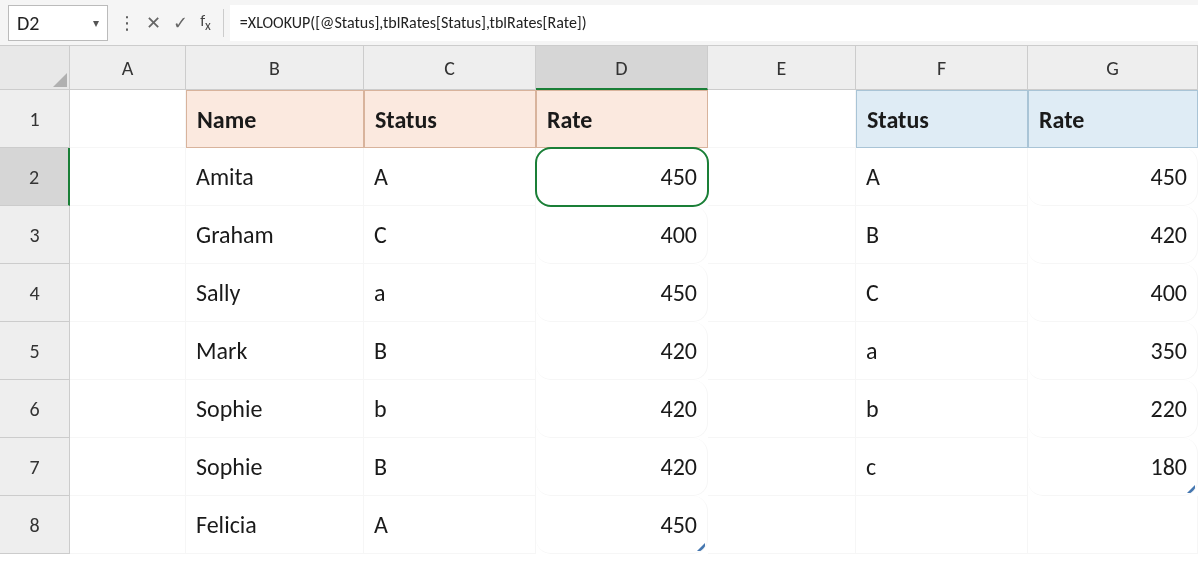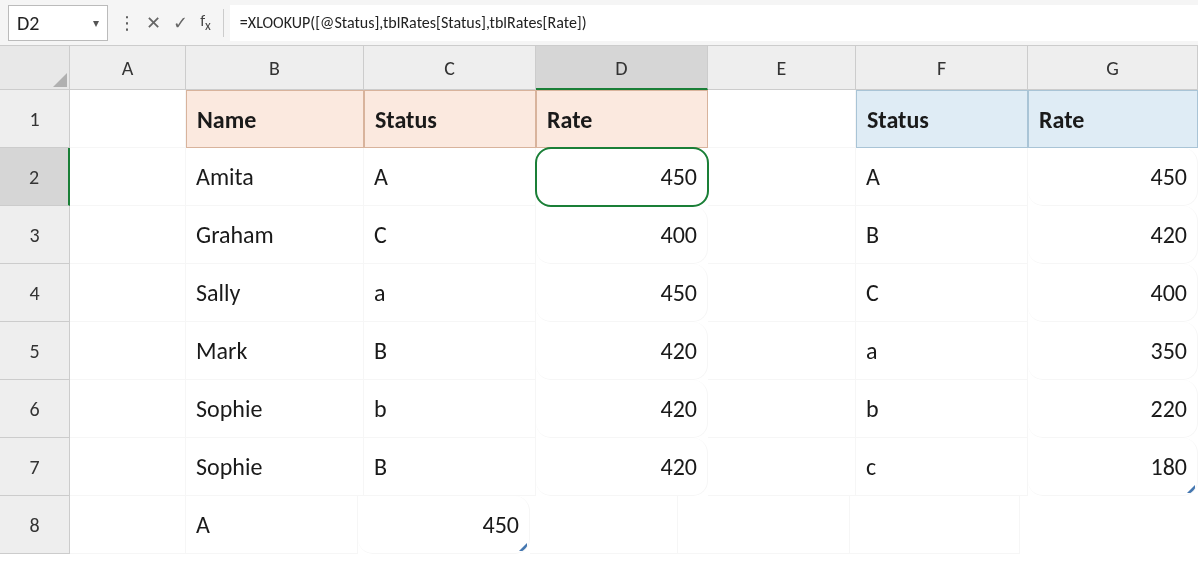--- a/index.html
+++ b/index.html
@@ -269,20 +269,21 @@
     <div class="cell wC">B</div>
     <div class="cell wD right">420</div>
     <div class="cell wE"></div>
     <div class="cell wF">c</div>
     <div class="cell wG right tbl-end-mark">180</div>
   </div>
 
   <div class="body-row">
     <div class="rowhdr">8</div>
     <div class="cell wA"></div>
+    <div class="cell wB">Felicia</div>
     <div class="cell wC">A</div>
     <div class="cell wD right tbl-end-mark">450</div>
     <div class="cell wE"></div>
     <div class="cell wF"></div>
     <div class="cell wG"></div>
   </div>
 
 </div>
 
 </body></html>

